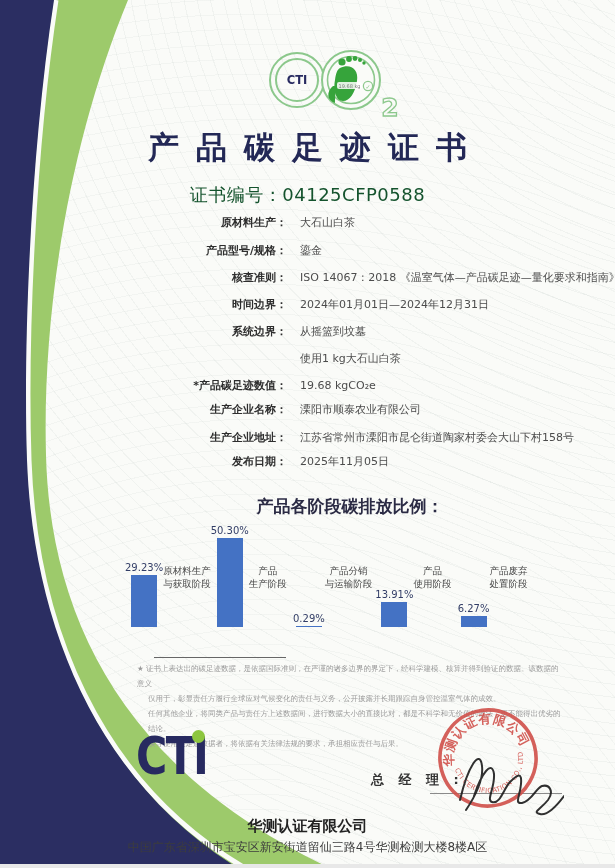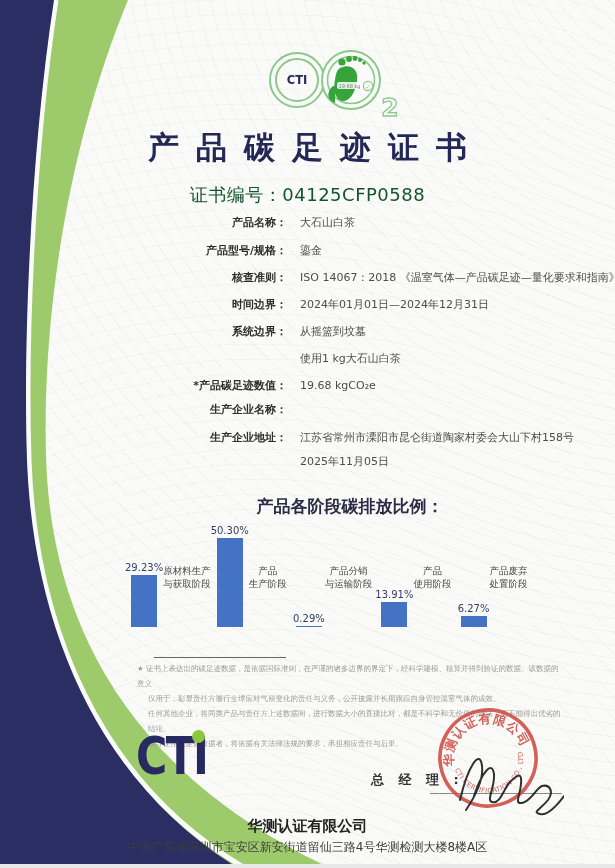--- a/index.html
+++ b/index.html
@@ -83,21 +83,21 @@
       <circle cx="108" cy="44" r="4.6" fill="none" stroke="#8cc88c" stroke-width="1.2"></circle>
       <text x="108" y="46.5" text-anchor="middle" font-size="6" fill="#8cc88c">✓</text>
       <text x="130" y="74" text-anchor="middle" font-size="25" font-weight="bold" fill="none" stroke="#8cc88c" stroke-width="1.3">2</text>
     </svg>
 
     <div class="cert-title">产品碳足迹证书</div>
     <div class="cert-no">证书编号：04125CFP0588</div>
 
     <div>
       <div class="field-row" style="top:215px">
-        <span class="field-label">产品名称：</span>
+        <span class="field-label">原材料生产：</span>
         <span class="field-value">大石山白茶</span>
         </div>
       <div class="field-row" style="top:243px">
         <span class="field-label">产品型号/规格：</span>
         <span class="field-value">鎏金</span>
         </div>
       <div class="field-row" style="top:270px">
         <span class="field-label">核查准则：</span>
         <span class="field-value">ISO 14067：2018 《温室气体—产品碳足迹—量化要求和指南》</span>
         </div>
@@ -111,26 +111,28 @@
         </div>
       <div class="field-row" style="top:351px">
         <span class="field-value">使用1 kg大石山白茶</span>
         </div>
       <div class="field-row" style="top:378px">
         <span class="field-label">*产品碳足迹数值：</span>
         <span class="field-value">19.68 kgCO₂e</span>
         </div>
       <div class="field-row" style="top:402px">
         <span class="field-label">生产企业名称：</span>
+        <span class="field-value">溧阳市顺泰农业有限公司</span>
         </div>
       <div class="field-row" style="top:430px">
         <span class="field-label">生产企业地址：</span>
         <span class="field-value">江苏省常州市溧阳市昆仑街道陶家村委会大山下村158号</span>
         </div>
       <div class="field-row" style="top:454px">
+        <span class="field-label">发布日期：</span>
         <span class="field-value">2025年11月05日</span>
         </div>
     </div>
 
     <div class="chart-title">产品各阶段碳排放比例：</div>
     <div class="chart">
         <div class="chart-col">
           <div class="chart-plot">
             <div class="bar-value">29.23%</div>
             <div class="bar" style="height: 51.7371px; background: rgb(68, 114, 196);"></div>

